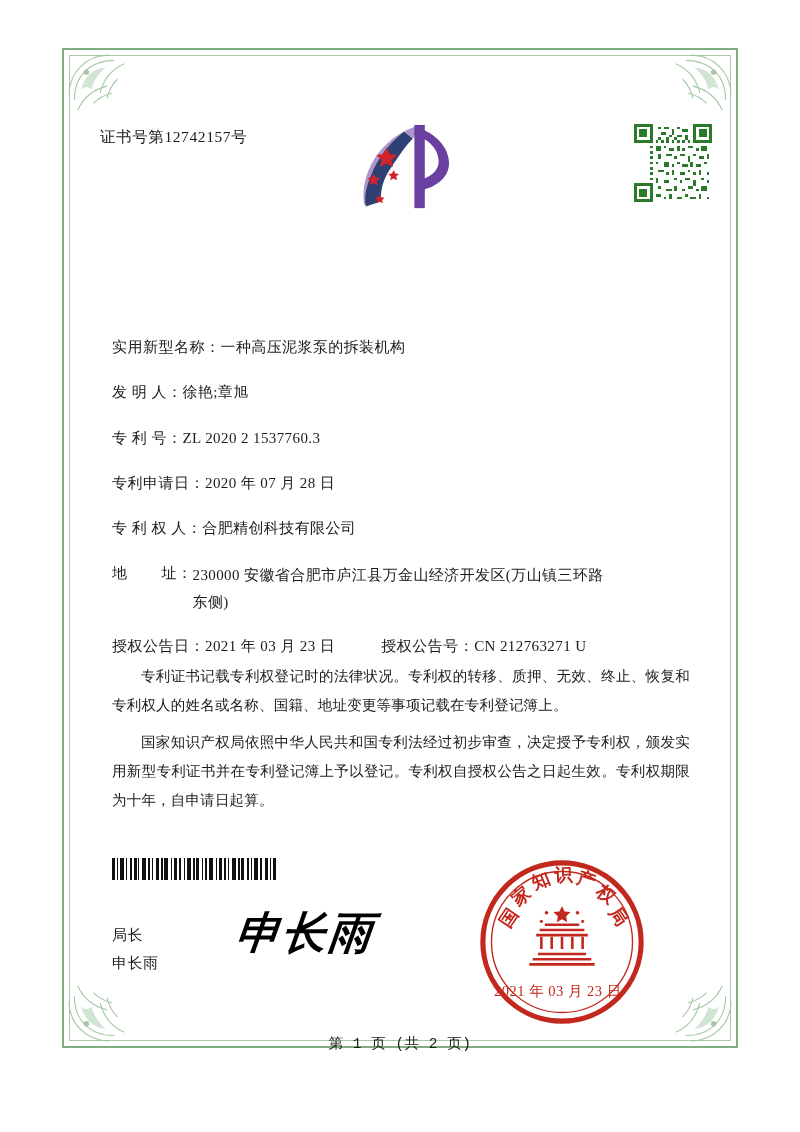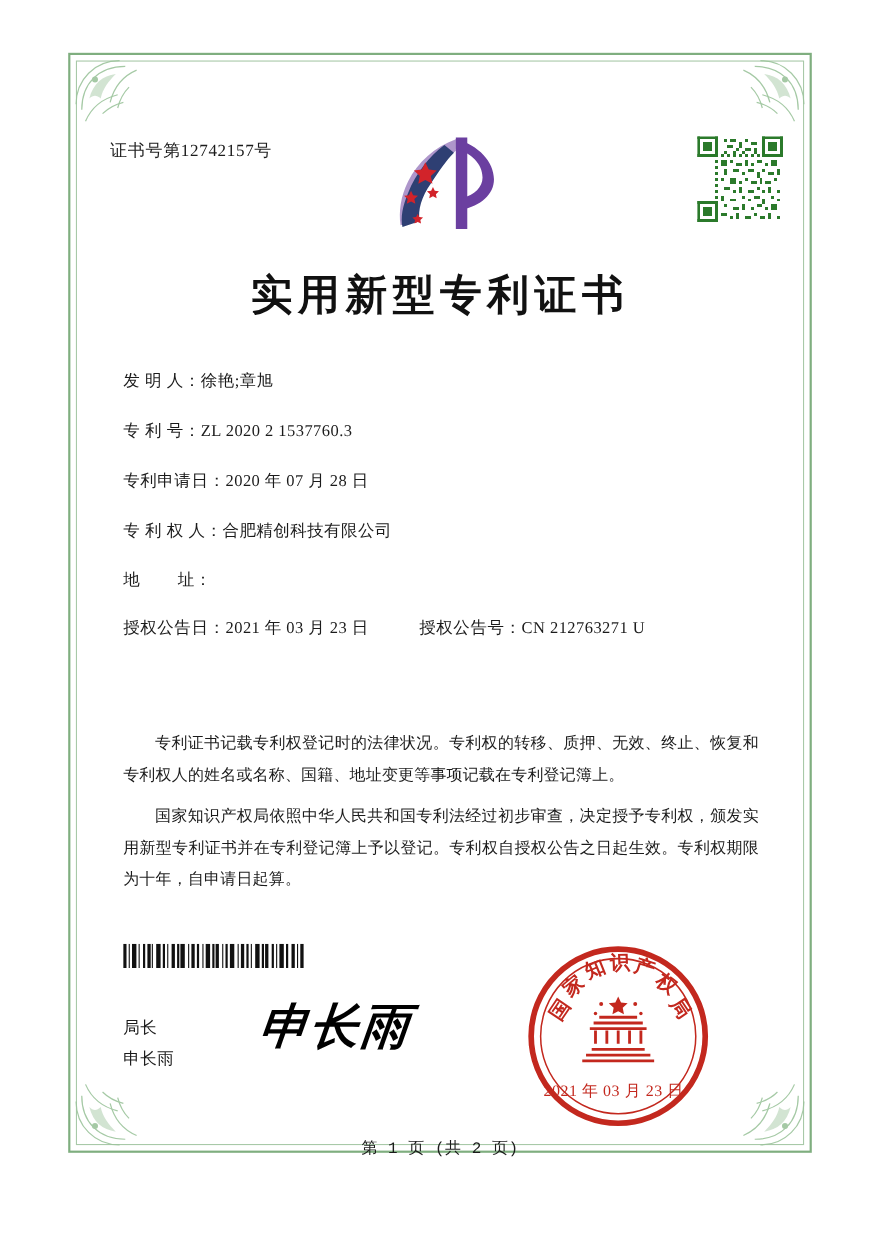--- a/index.html
+++ b/index.html
@@ -378,41 +378,45 @@
         <rect x="13" y="26" width="1" height="2"></rect>
           <rect x="16" y="27" width="2" height="1"></rect>
         <rect x="19" y="26" width="1" height="1"></rect>
           <rect x="21" y="27" width="2" height="1"></rect>
         <rect x="24" y="26" width="1" height="2"></rect>
           <rect x="27" y="27" width="1" height="1"></rect>
       </g>
     </svg>
   </div>
 
-  <div class="title">实用新型专利证书</div>
 
   <div class="fields">
+    <div class="field">
+      <span class="lab">实用新型名称：</span>
+      <span class="val">一种高压泥浆泵的拆装机构</span>
+    </div>
     <div class="field">
       <span class="lab">发 明 人：</span>
       <span class="val">徐艳;章旭</span>
     </div>
     <div class="field">
       <span class="lab">专 利 号：</span>
       <span class="val">ZL 2020 2 1537760.3</span>
     </div>
     <div class="field">
       <span class="lab">专利申请日：</span>
       <span class="val">2020 年 07 月 28 日</span>
     </div>
     <div class="field">
       <span class="lab">专 利 权 人：</span>
       <span class="val">合肥精创科技有限公司</span>
     </div>
     <div class="field addr tight">
       <span class="lab">地        址：</span>
+      <span class="val">230000 安徽省合肥市庐江县万金山经济开发区(万山镇三环路东侧)</span>
     </div>
 
     <div class="row-inline">
       <span class="seg">
         <span class="lab">授权公告日：</span>
         <span class="val">2021 年 03 月 23 日</span>
       </span>
       <span class="seg">
         <span class="lab">授权公告号：</span>
         <span class="val">CN 212763271 U</span>

